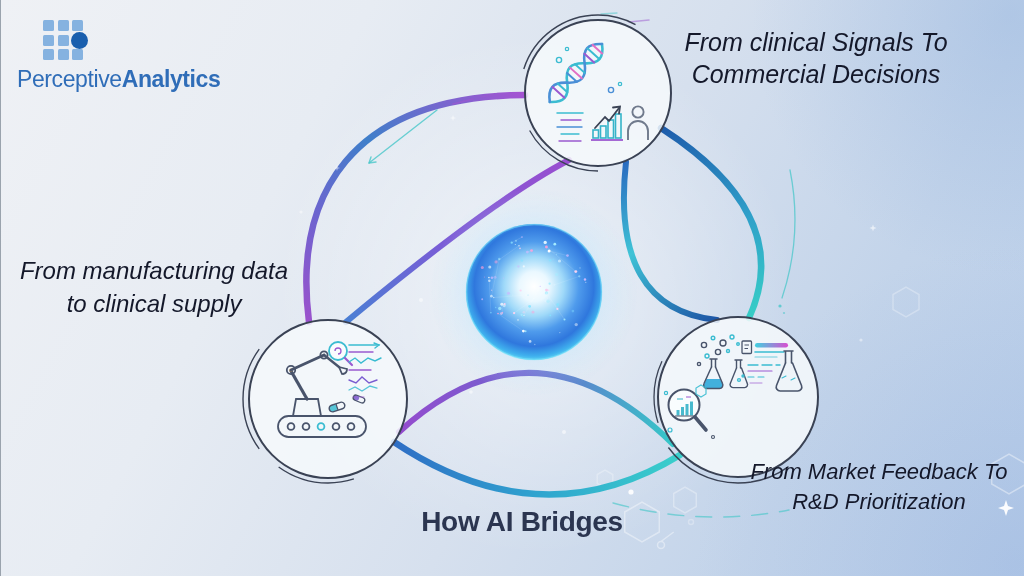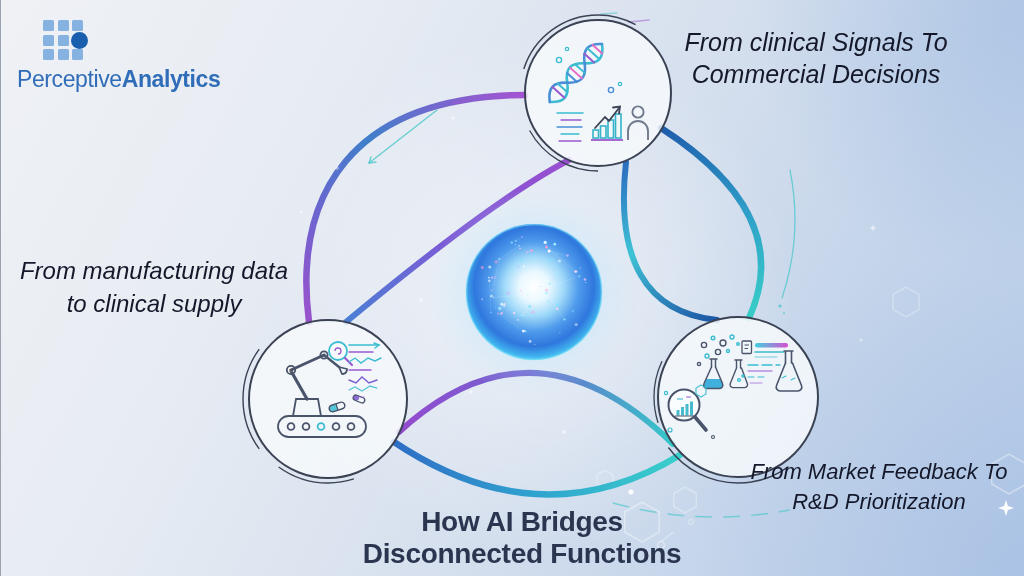--- a/index.html
+++ b/index.html
@@ -431,16 +431,15 @@
     <div>From manufacturing data</div>
     <div>to clinical supply</div>
   </div>
   <div class="label label-right">
     <div>From Market Feedback To</div>
     <div>R&amp;D Prioritization</div>
   </div>
 
   <div class="title">
     <div>How AI Bridges</div>
-    <div>Disconnected Functions</div>
   </div>
 
 </div>
 
 </body></html>

